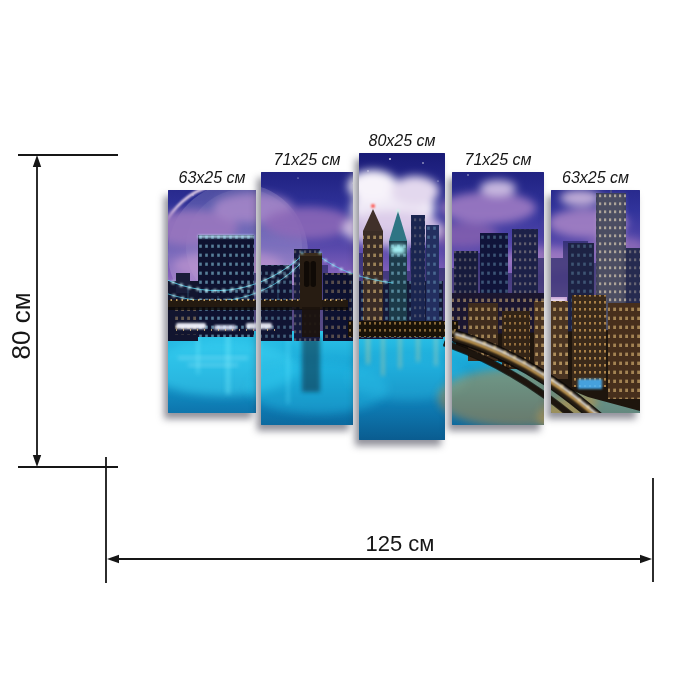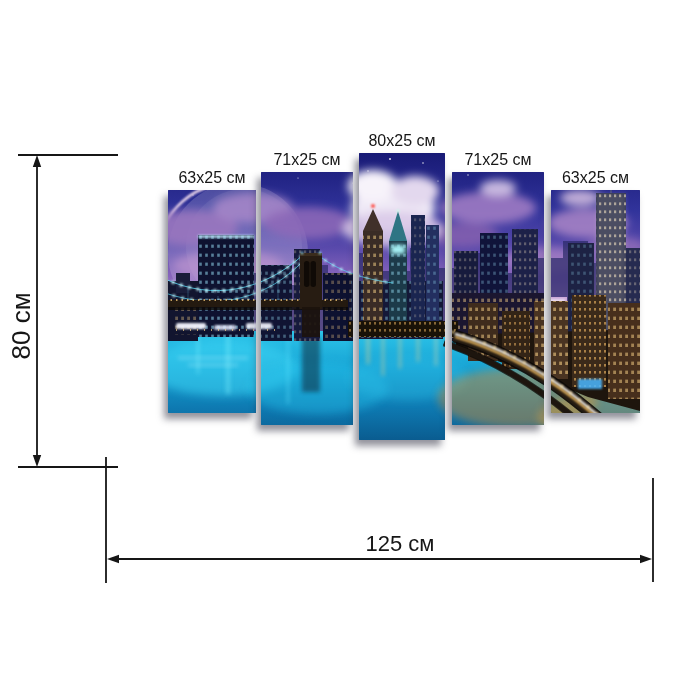--- a/index.html
+++ b/index.html
@@ -6,21 +6,21 @@
   .stage{position:relative;width:700px;height:700px;background:#fff;overflow:hidden;
          font-family:"Liberation Sans", sans-serif;}
   .dims{position:absolute;left:0;top:0;}
   .dims text{font-family:"Liberation Sans", sans-serif;fill:#161616;}
   .artwork{position:absolute;left:168px;top:153px;width:472px;height:287px;}
   .panel{position:absolute;overflow:hidden;background:#1a1d4a;
          box-shadow:inset 1px 1px 1px rgba(255,255,255,.28), -4px 6px 7px rgba(40,40,58,.5);
          border-radius:1px;}
   .panel .scene{position:absolute;}
   .panel-label{position:absolute;height:20px;line-height:20px;text-align:center;
-               font-size:16px;color:#161616;white-space:nowrap;}
+               font-size:16px;color:#161616;white-space:nowrap;font-style:italic;}
   .defs-holder{position:absolute;width:0;height:0;overflow:hidden;}
 </style>
 </head>
 <body>
 
 <div class="stage">
 
   <svg class="defs-holder" aria-hidden="true">
     <defs>
       <linearGradient id="skyG" x1="0" y1="0" x2="0" y2="1">

